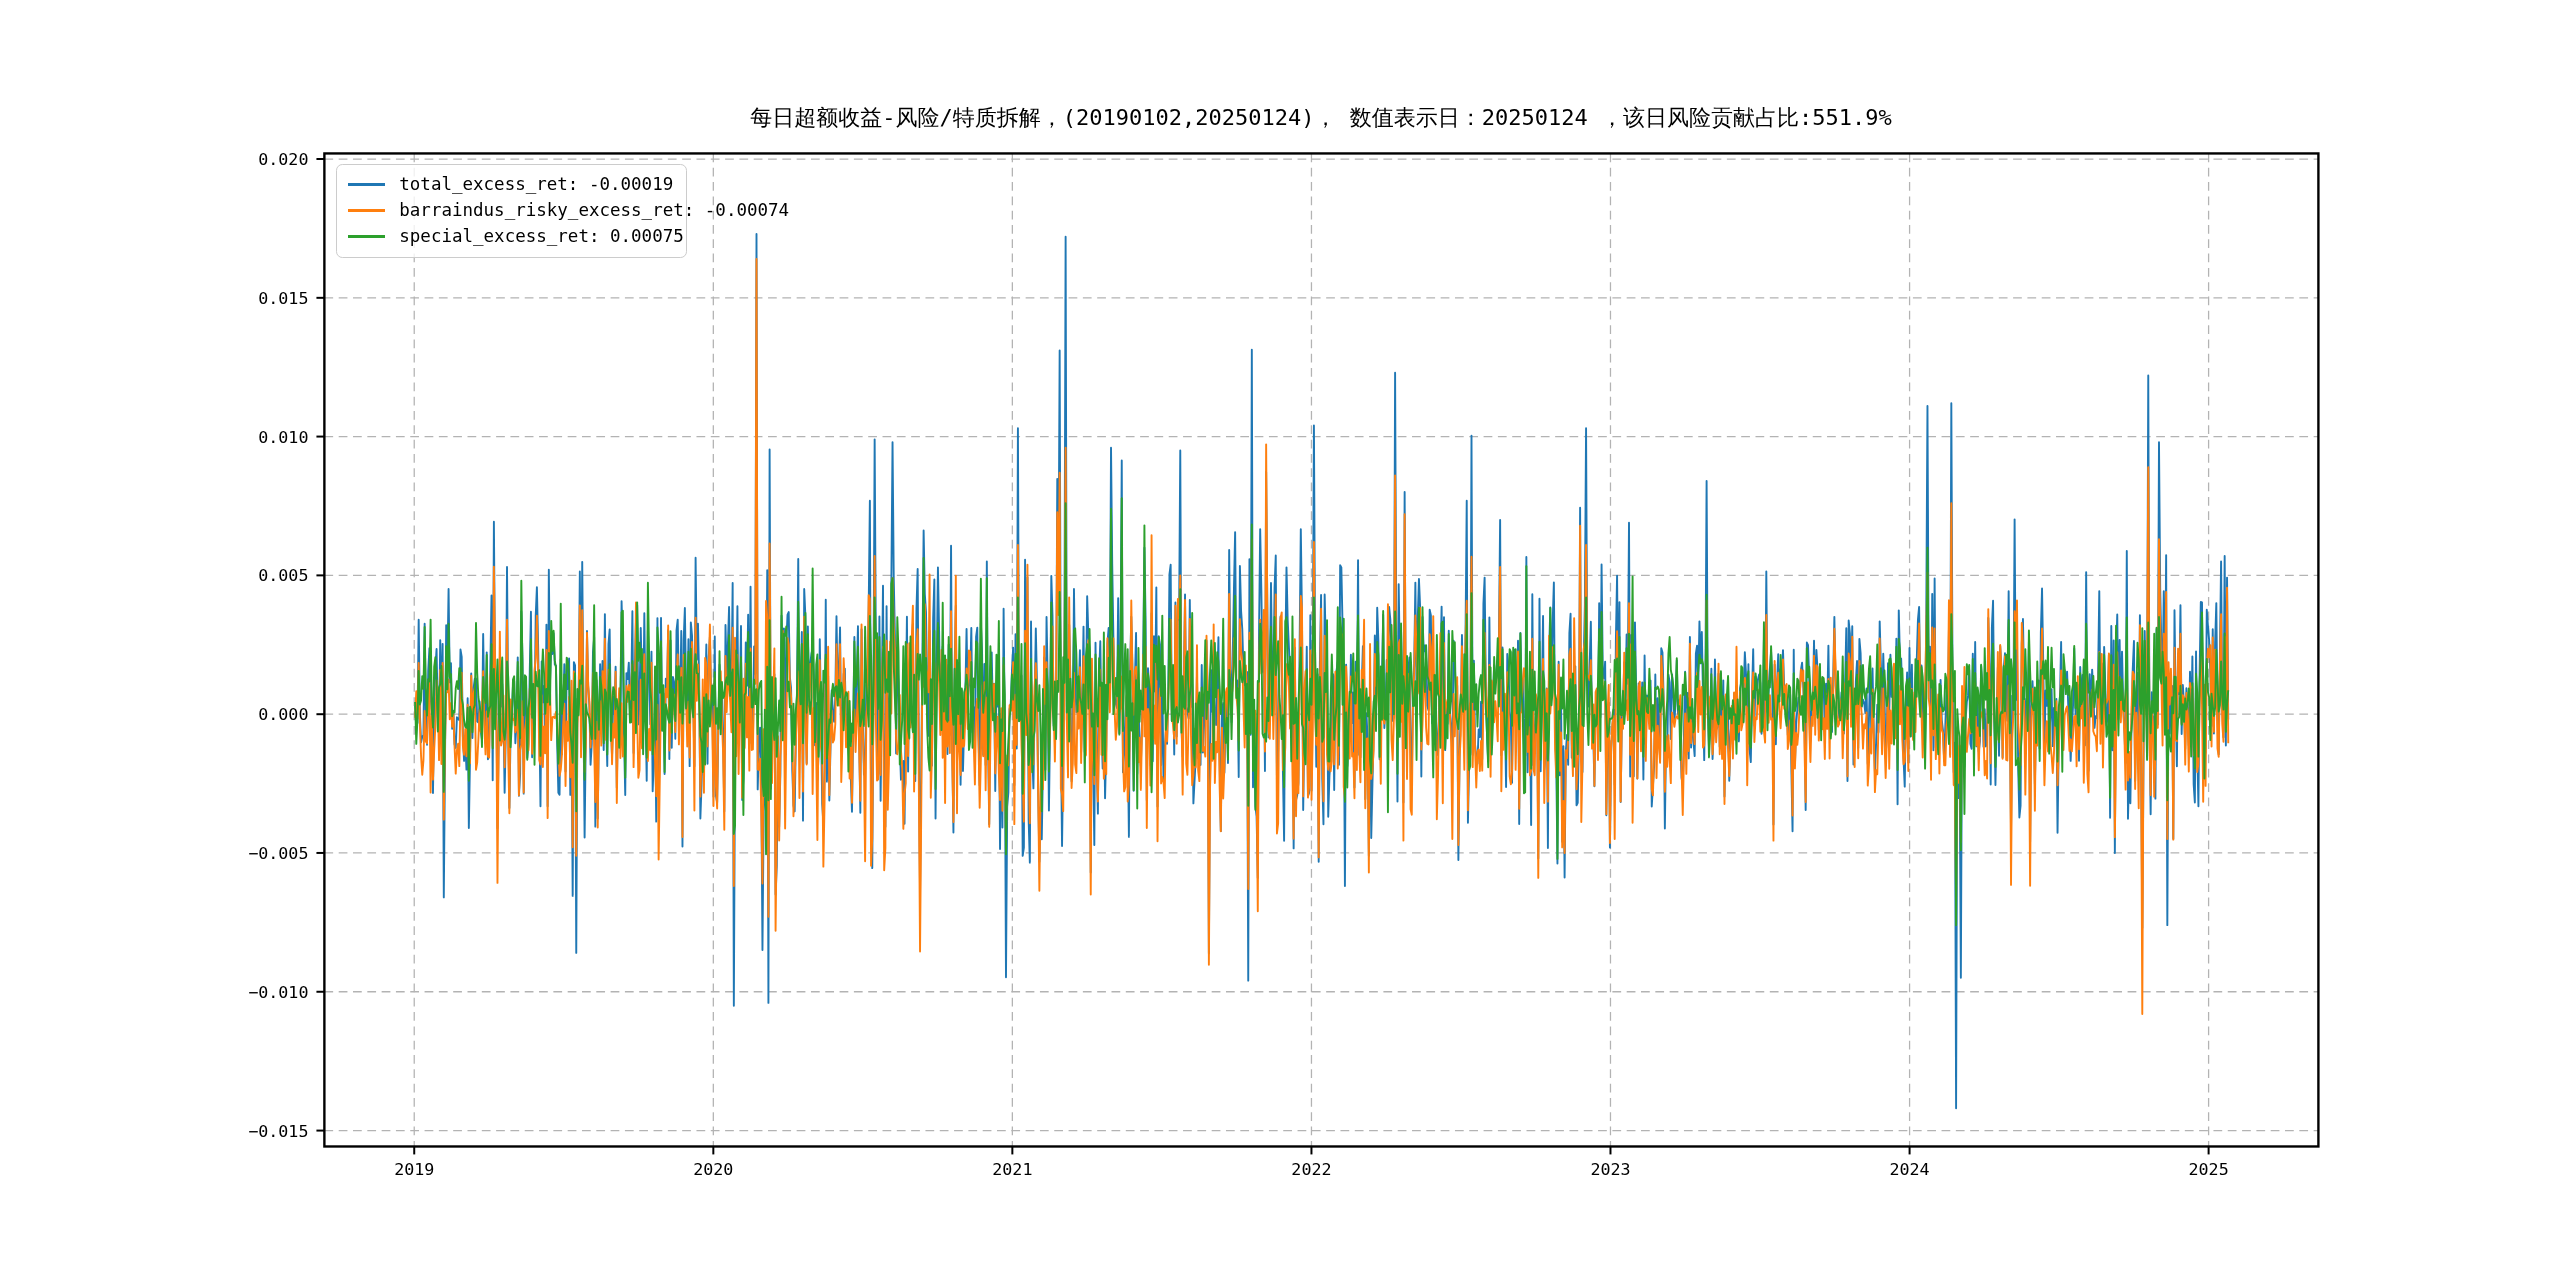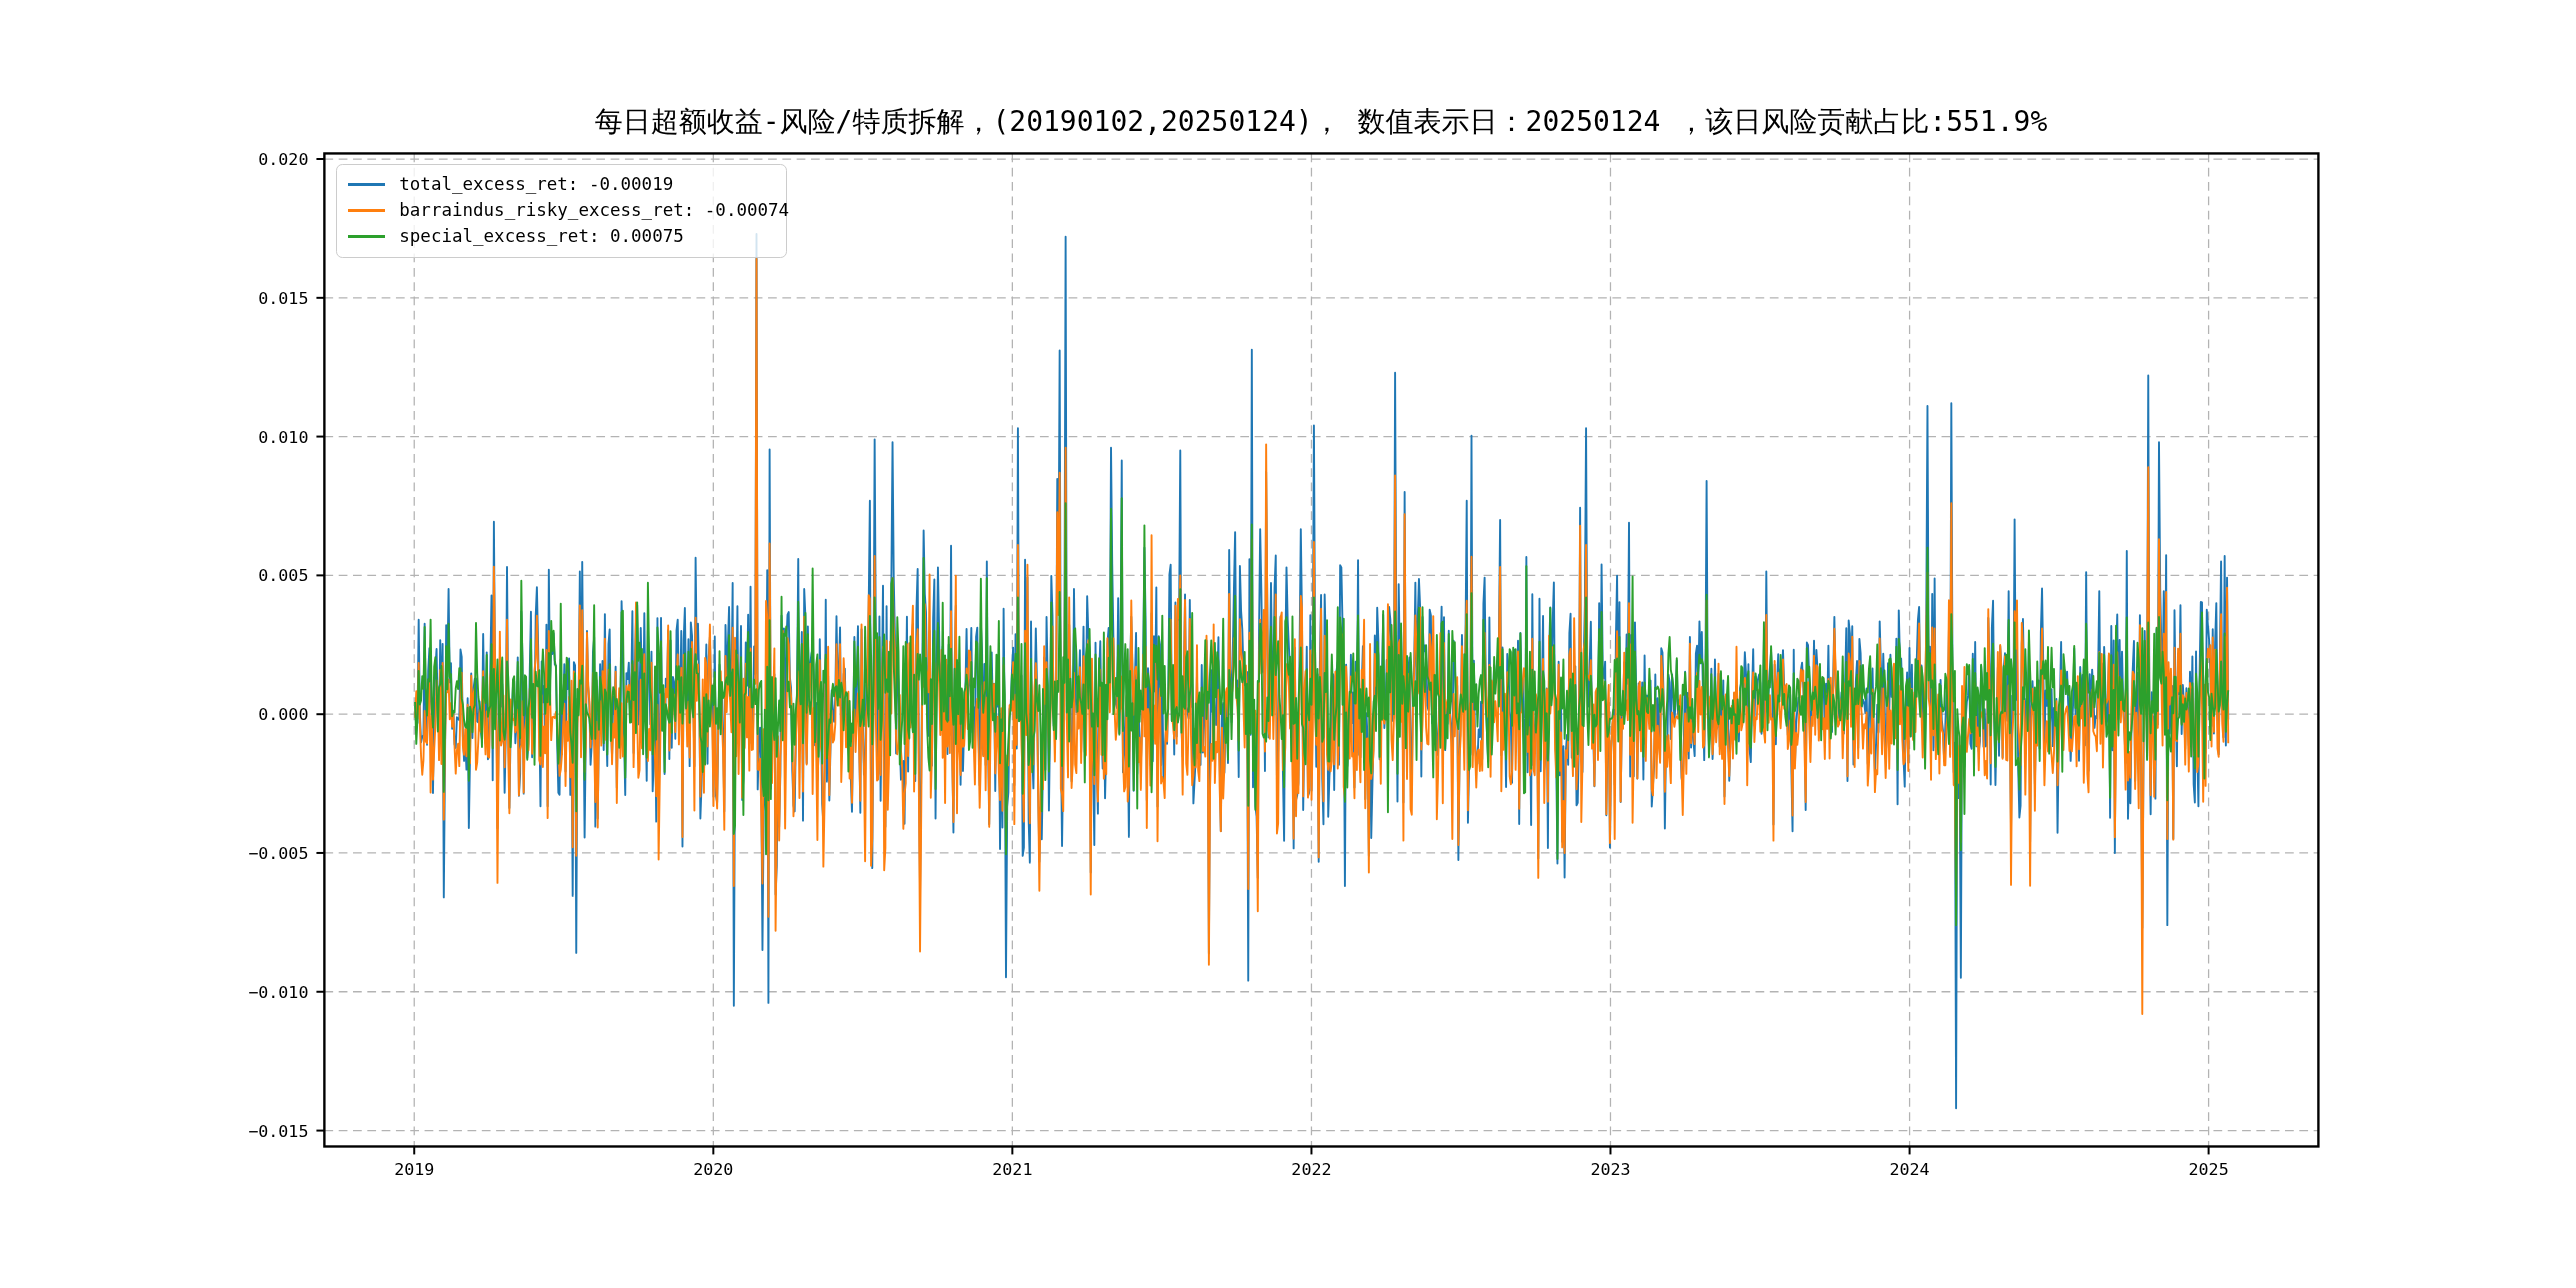--- a/index.html
+++ b/index.html
@@ -1,21 +1,21 @@
 <!DOCTYPE html>
 <html style="font-size:12.7px"><head>
 <meta charset="utf-8">
 <style>
   html,body{margin:0;padding:0;background:#ffffff;}
   .fig{position:relative;width:2576px;height:1288px;background:#ffffff;
        font-family:"DejaVu Sans Mono","Liberation Mono",monospace;overflow:hidden;}
   .chart-svg{position:absolute;left:0;top:0;z-index:1;}
   .title{position:absolute;left:324px;top:103px;width:1994px;text-align:center;
-         font-size:28px;color:#000000;z-index:2;white-space:nowrap;}
-  .legend{position:absolute;left:336px;top:164px;width:451px;box-sizing:border-box;
+         font-size:22px;color:#000000;z-index:2;white-space:nowrap;}
+  .legend{position:absolute;left:336px;top:164px;width:351px;box-sizing:border-box;
           background:rgba(255,255,255,0.8);border:1.6px solid #cccccc;border-radius:6.4px;
           padding:6.4px 11px 8px 11px;z-index:3;}
   .legend-row{display:flex;align-items:center;height:26px;}
   .swatch{width:37px;height:3.2px;margin-right:14.3px;flex:0 0 auto;}
   .legend-label{font-size:17.5px;color:#000000;white-space:pre;}
   .ticklbl{font-family:"DejaVu Sans Mono","Liberation Mono",monospace;fill:#000000;}
 </style>
 </head>
 <body>
 

